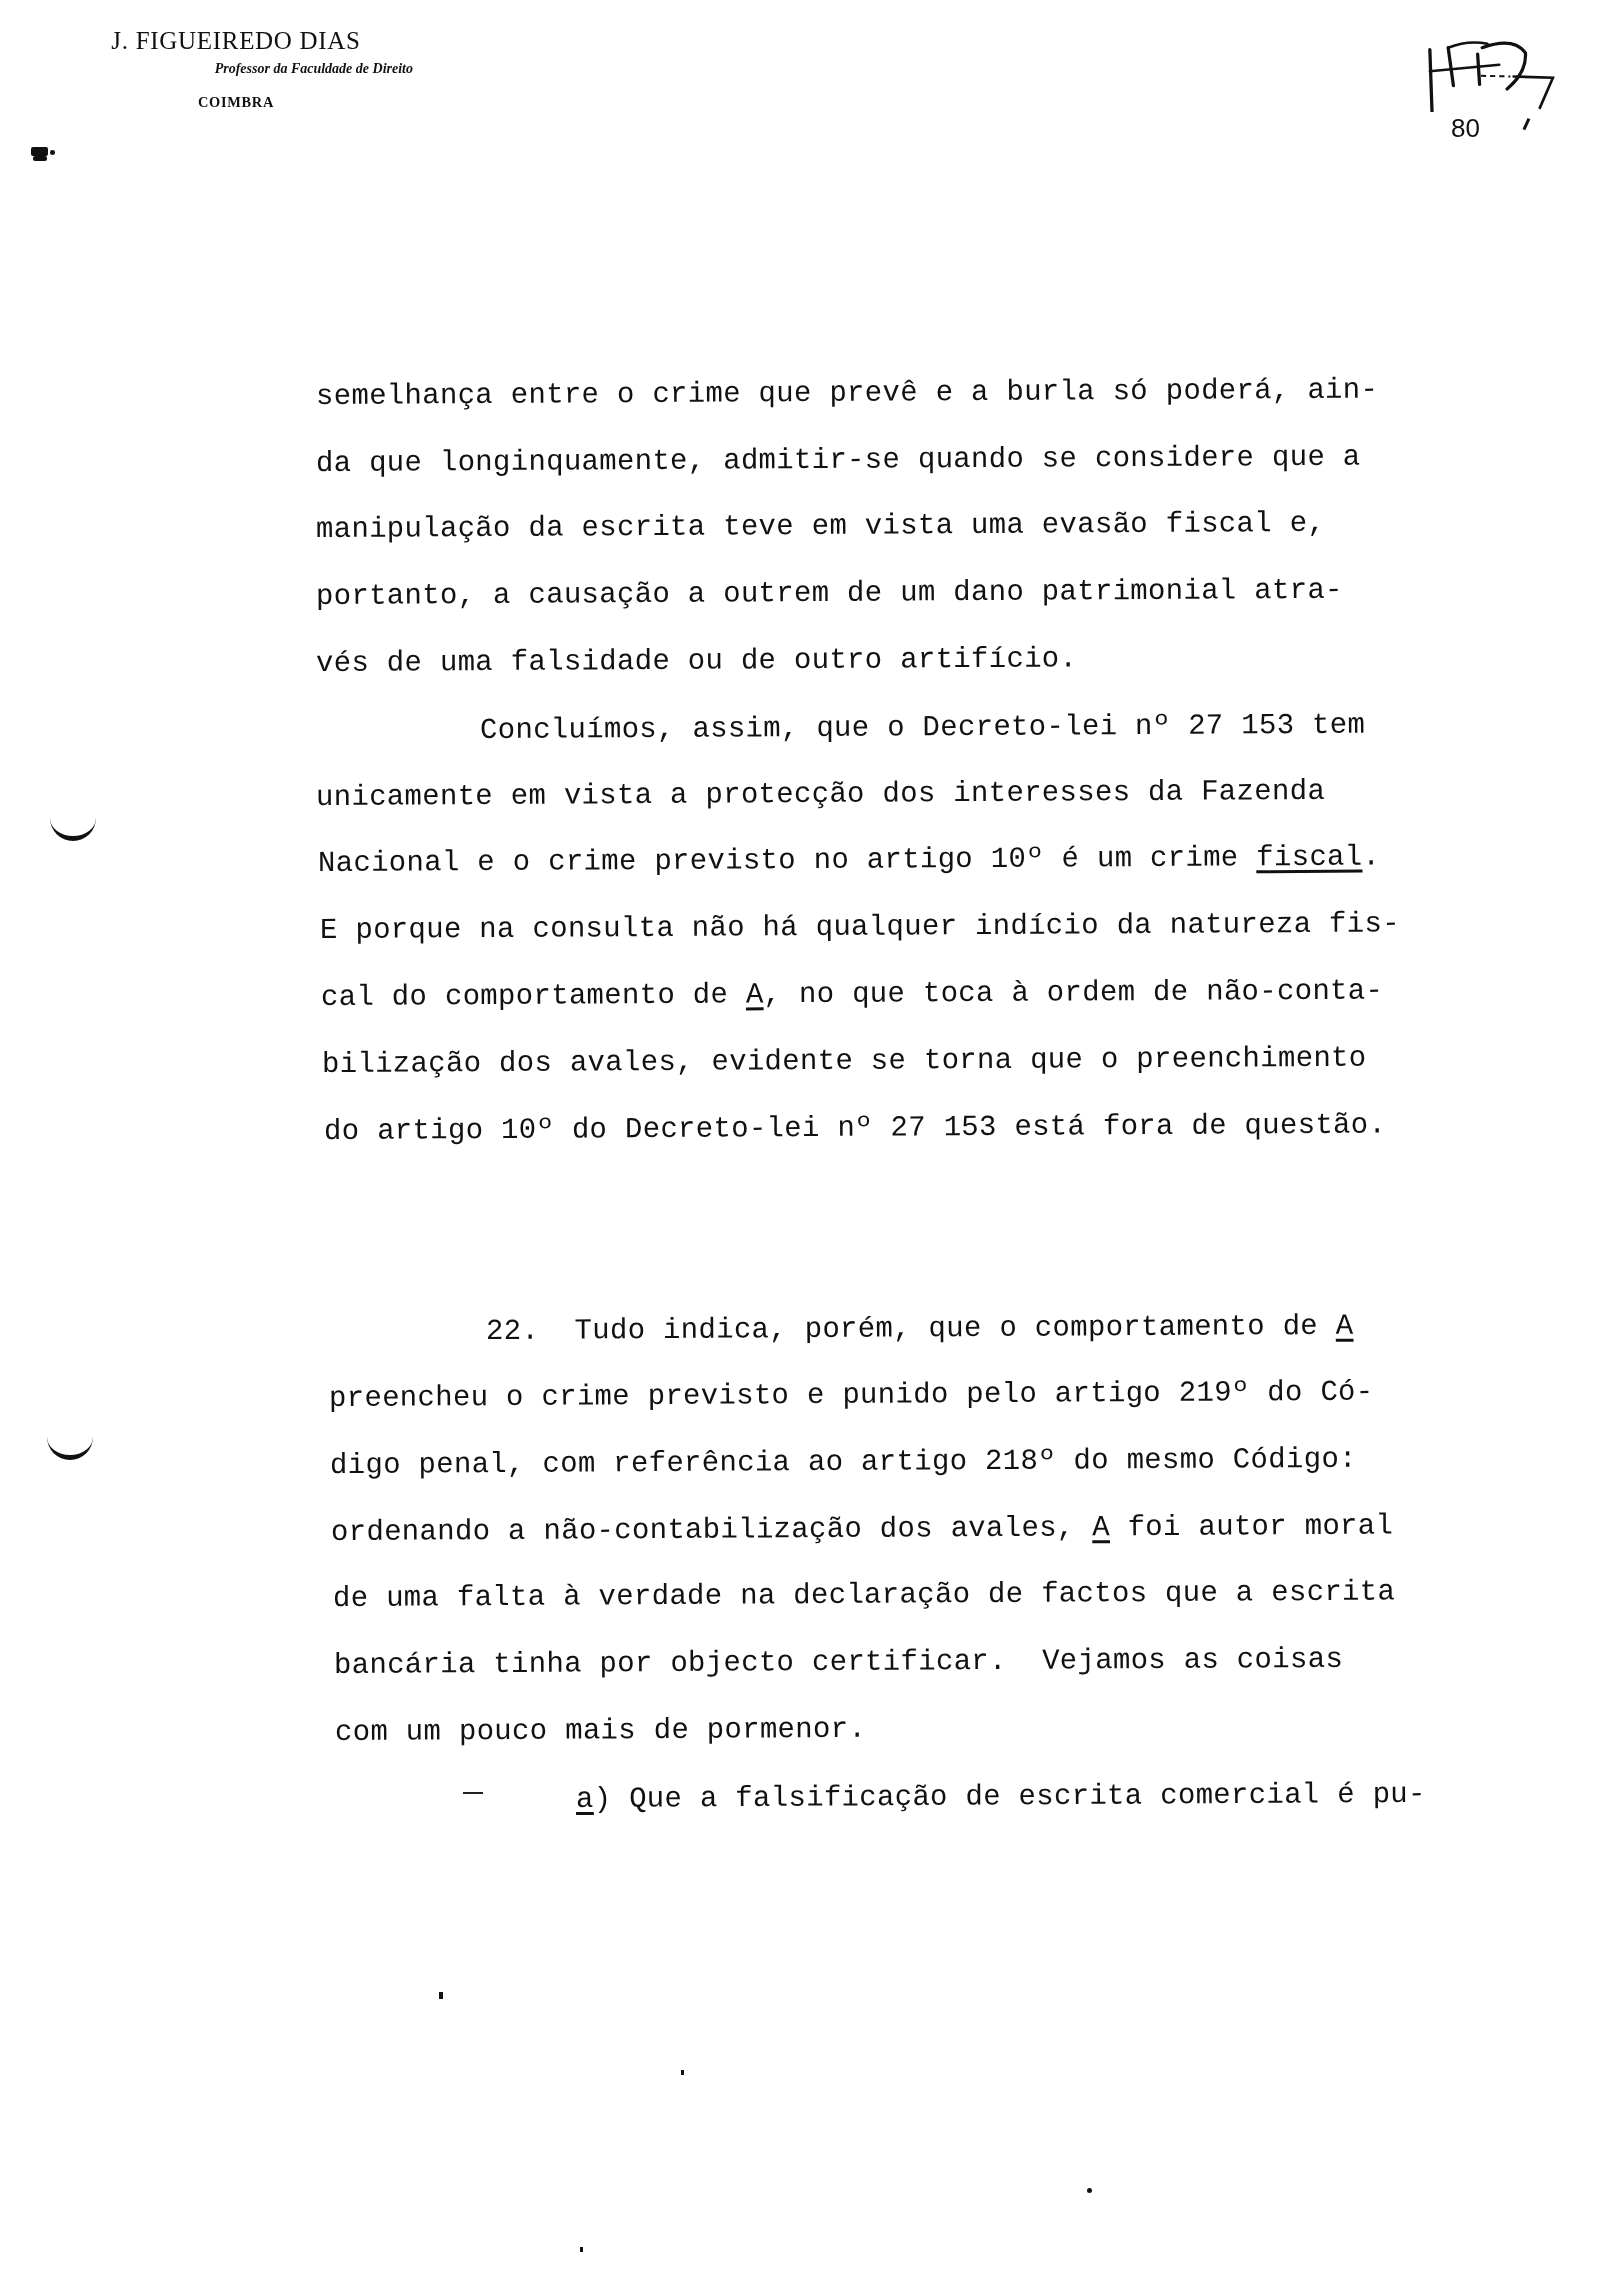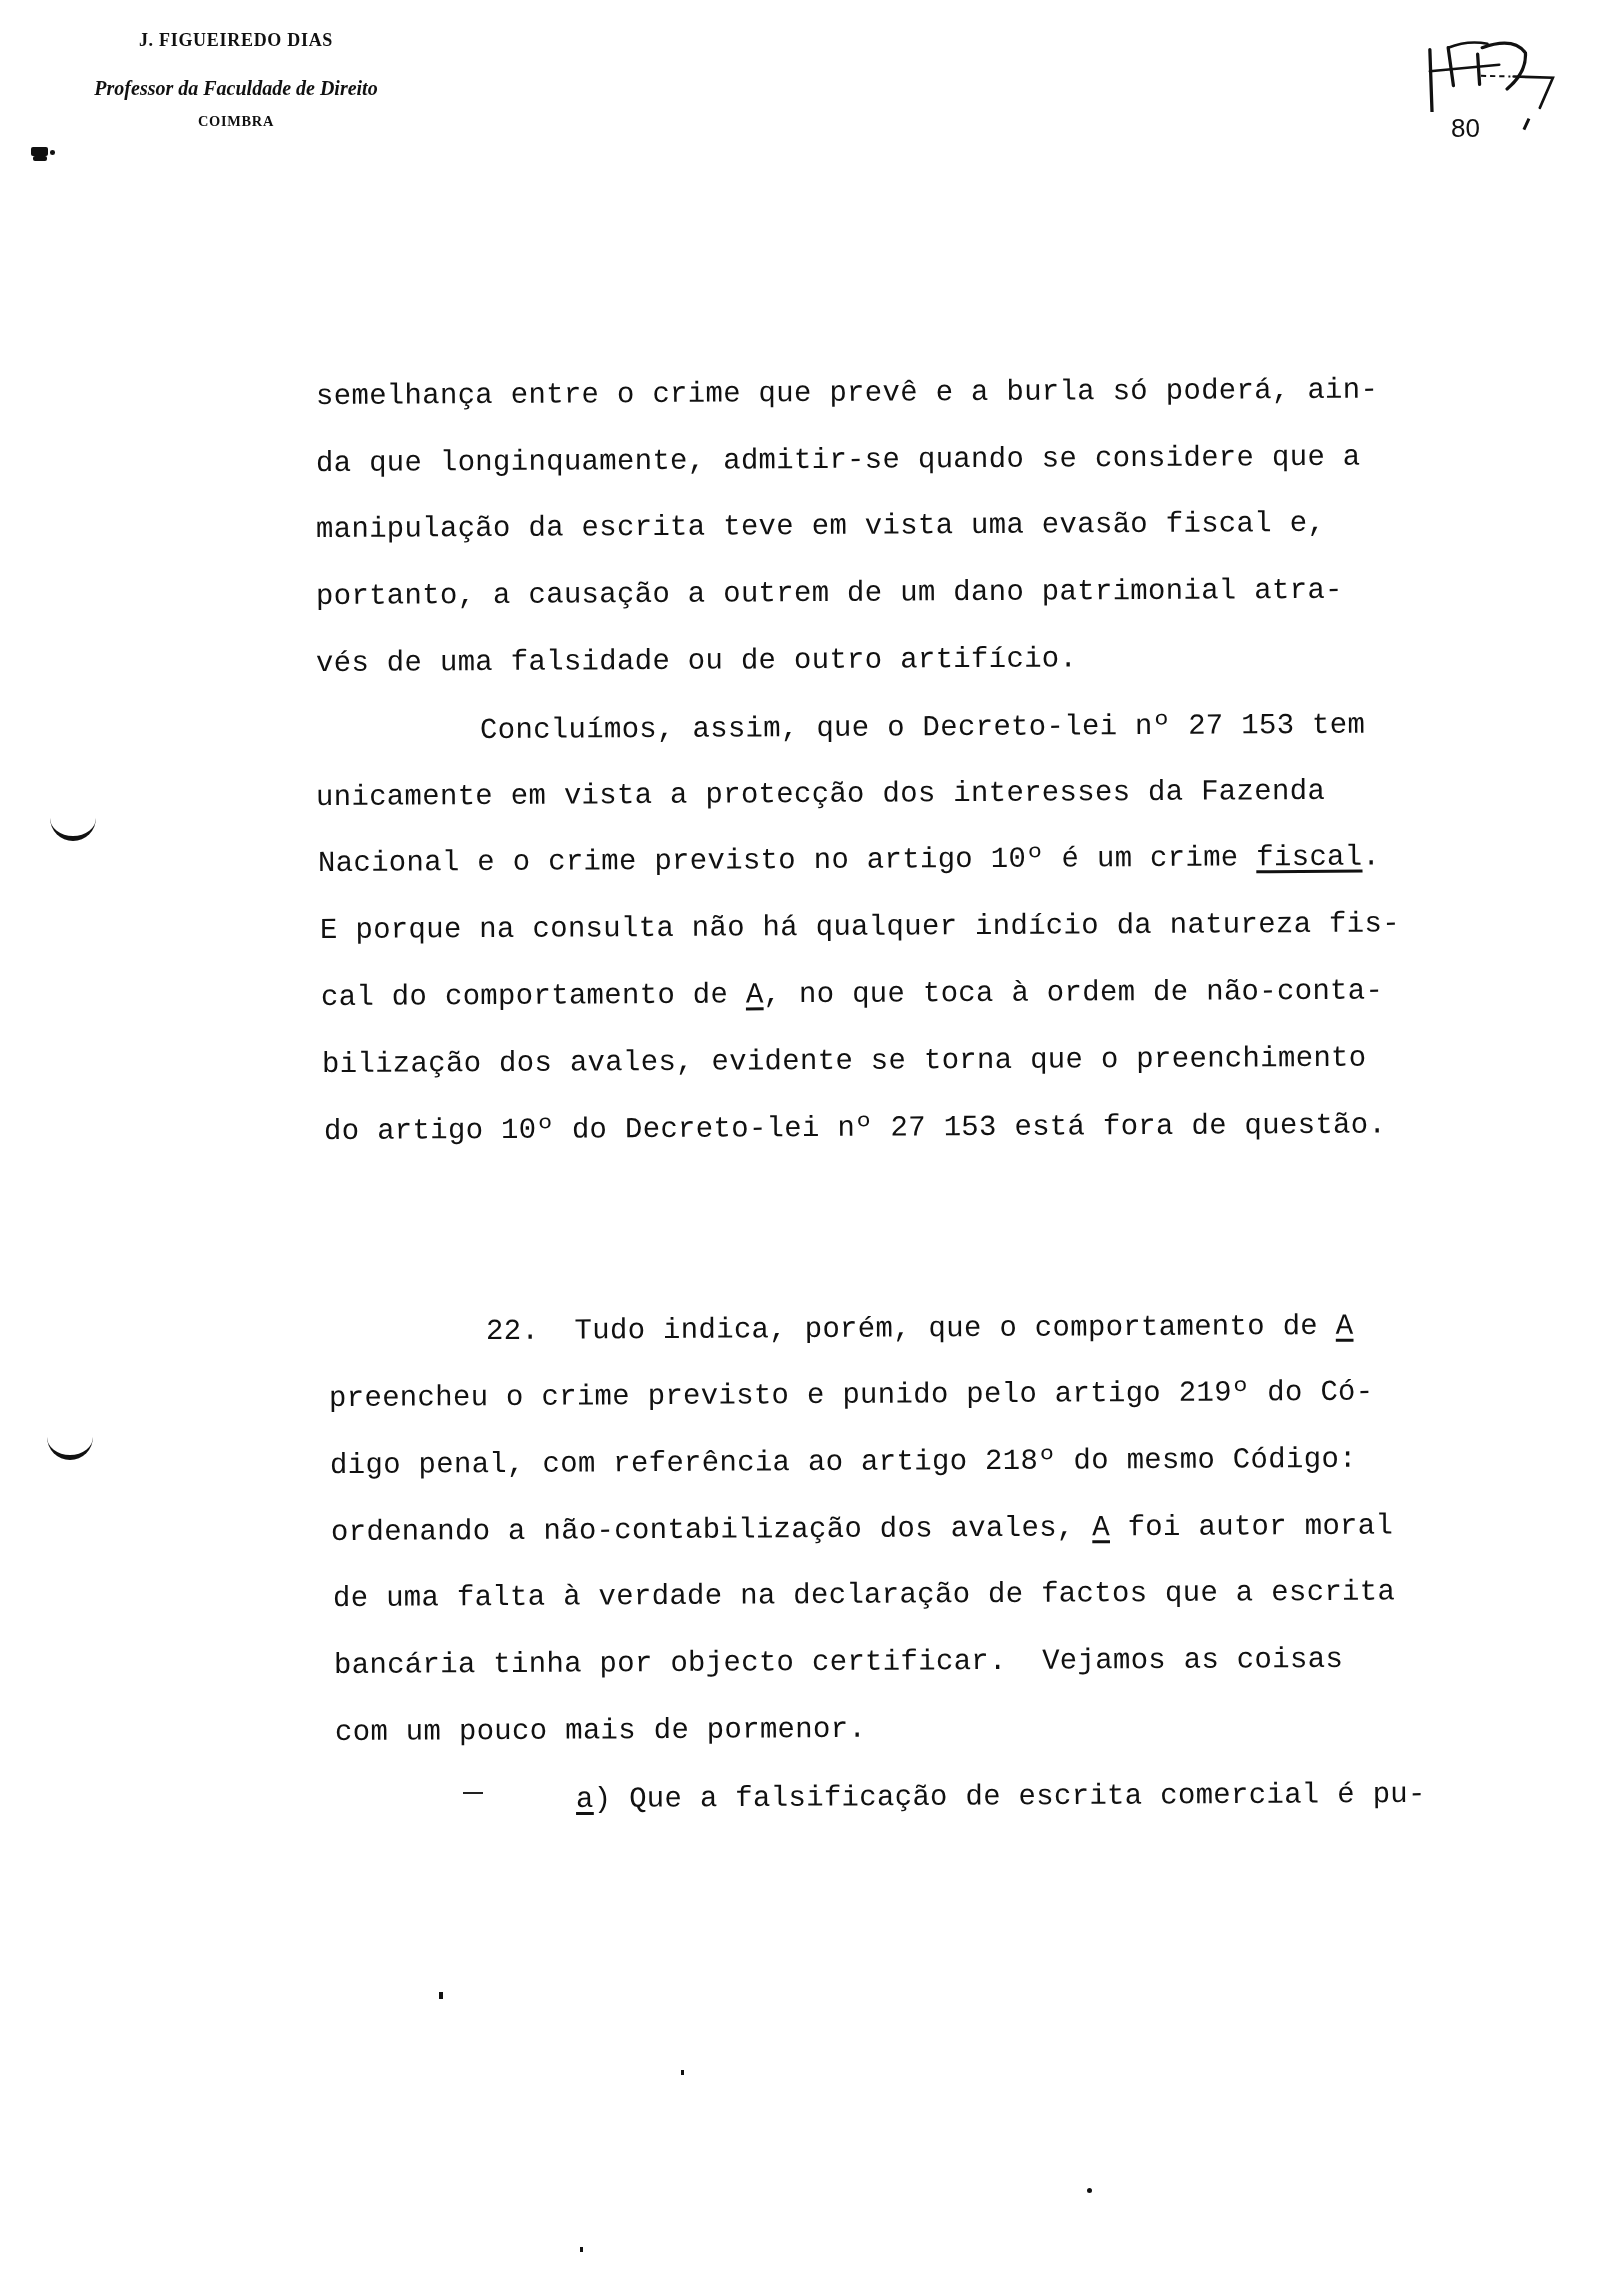--- a/index.html
+++ b/index.html
@@ -1,19 +1,19 @@
 <!DOCTYPE html>
 <html style="font-size:10.5px"><head>
 <meta charset="utf-8">
 <style>
   html, body { margin:0; padding:0; background:#ffffff; }
   body { width:1614px; height:2295px; position:relative; overflow:hidden; font-family:"Liberation Mono","DejaVu Sans Mono",monospace; color:#111; }
   .letterhead { position:absolute; left:59px; top:26px; width:354px; text-align:center; font-family:"Liberation Serif","DejaVu Serif",serif; color:#111; }
-  .lh-name { font-size:18px; letter-spacing:0.7px; font-weight:bold; line-height:29px; }
-  .lh-title { font-size:20px; font-style:italic; font-weight:bold; line-height:22px; margin-top:22px; }
+  .lh-name { font-size:25px; letter-spacing:0.7px; font-weight:normal; line-height:29px; }
+  .lh-title { font-size:14px; font-style:italic; font-weight:bold; line-height:22px; margin-top:3px;text-align:right; }
   .lh-city { font-size:14.4px; font-weight:bold; line-height:22px; margin-top:11px; letter-spacing:0.7px; }
   .page-num { position:absolute; left:1451px; top:97px; font-size:26px; font-family:"Liberation Sans","DejaVu Sans",sans-serif;margin-top:16px; }
   .signature { position:absolute; left:1422px; top:19.7px; width:144px; height:92px; }
   .body-text { position:absolute; left:0; top:0; width:1614px; }
   .line { position:absolute; white-space:pre; font-size:29px; line-height:39px; letter-spacing:0.3px; transform-origin:left center; }
   .ul { text-decoration:underline; text-decoration-thickness:2.6px; text-underline-offset:5.2px;margin-top:12px; }
   .mark { position:absolute; }
   .hole { position:absolute; width:46px; height:19.7px; border-bottom:5.9px solid #111; border-radius:0 0 39px 39px; }
 </style>
 </head>

